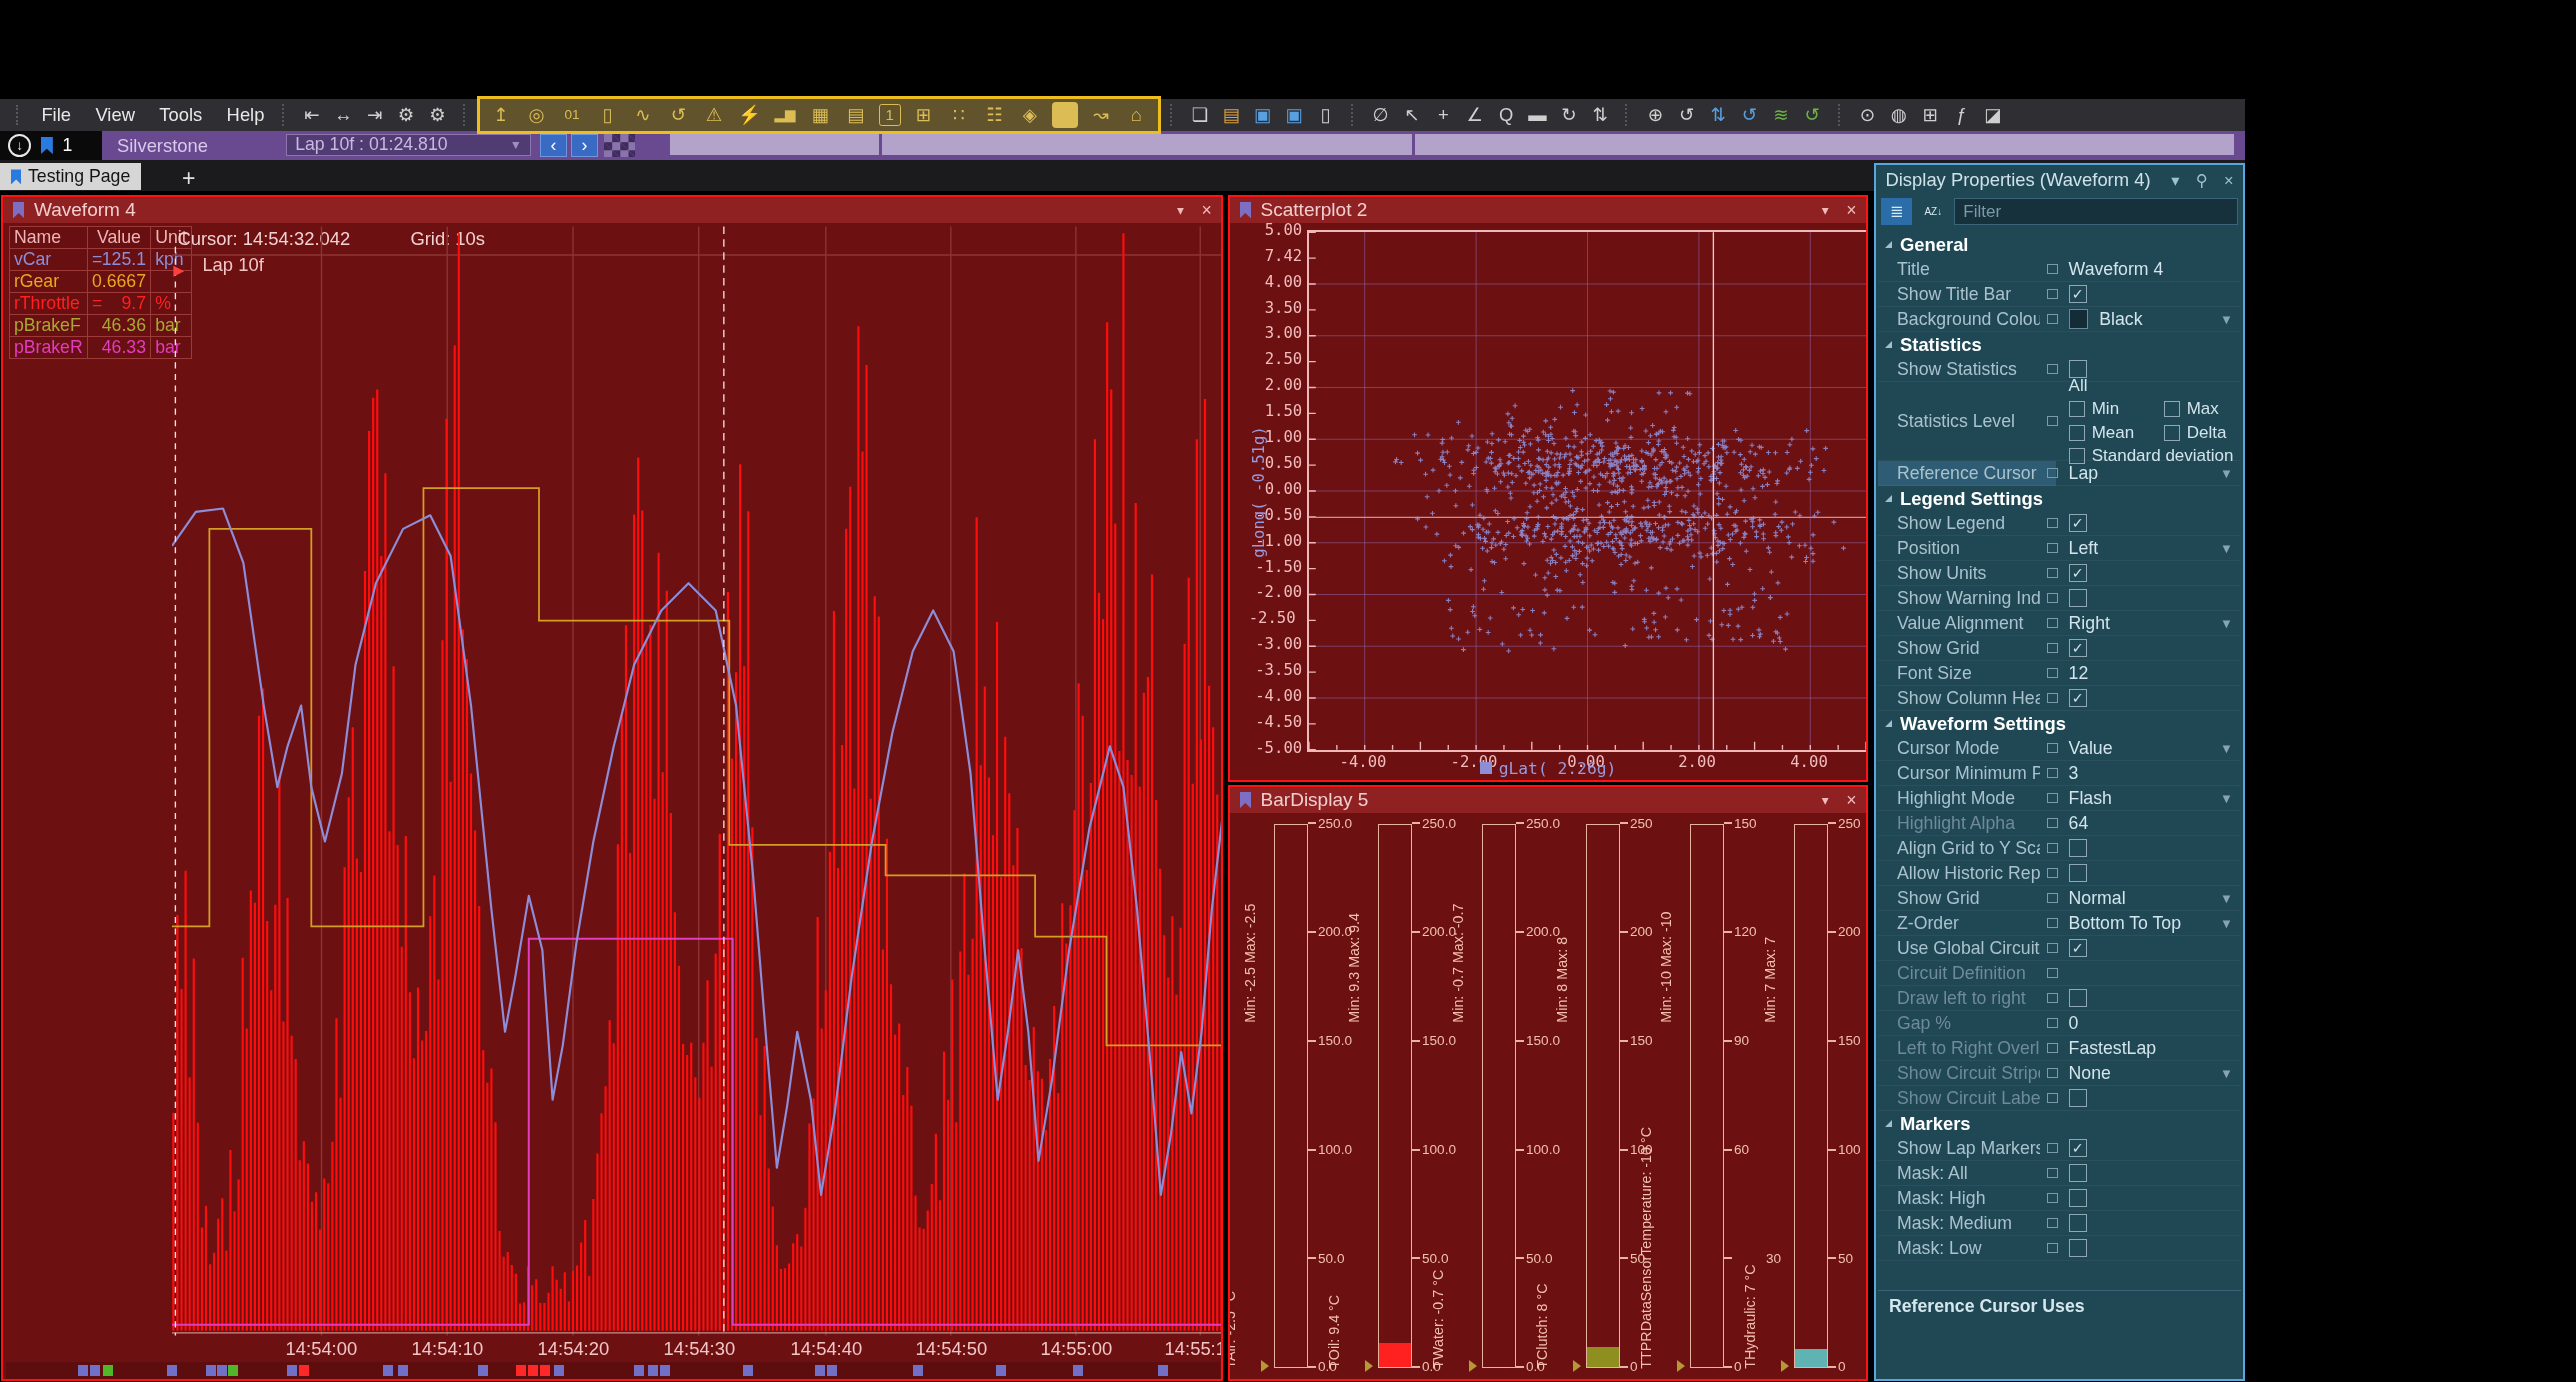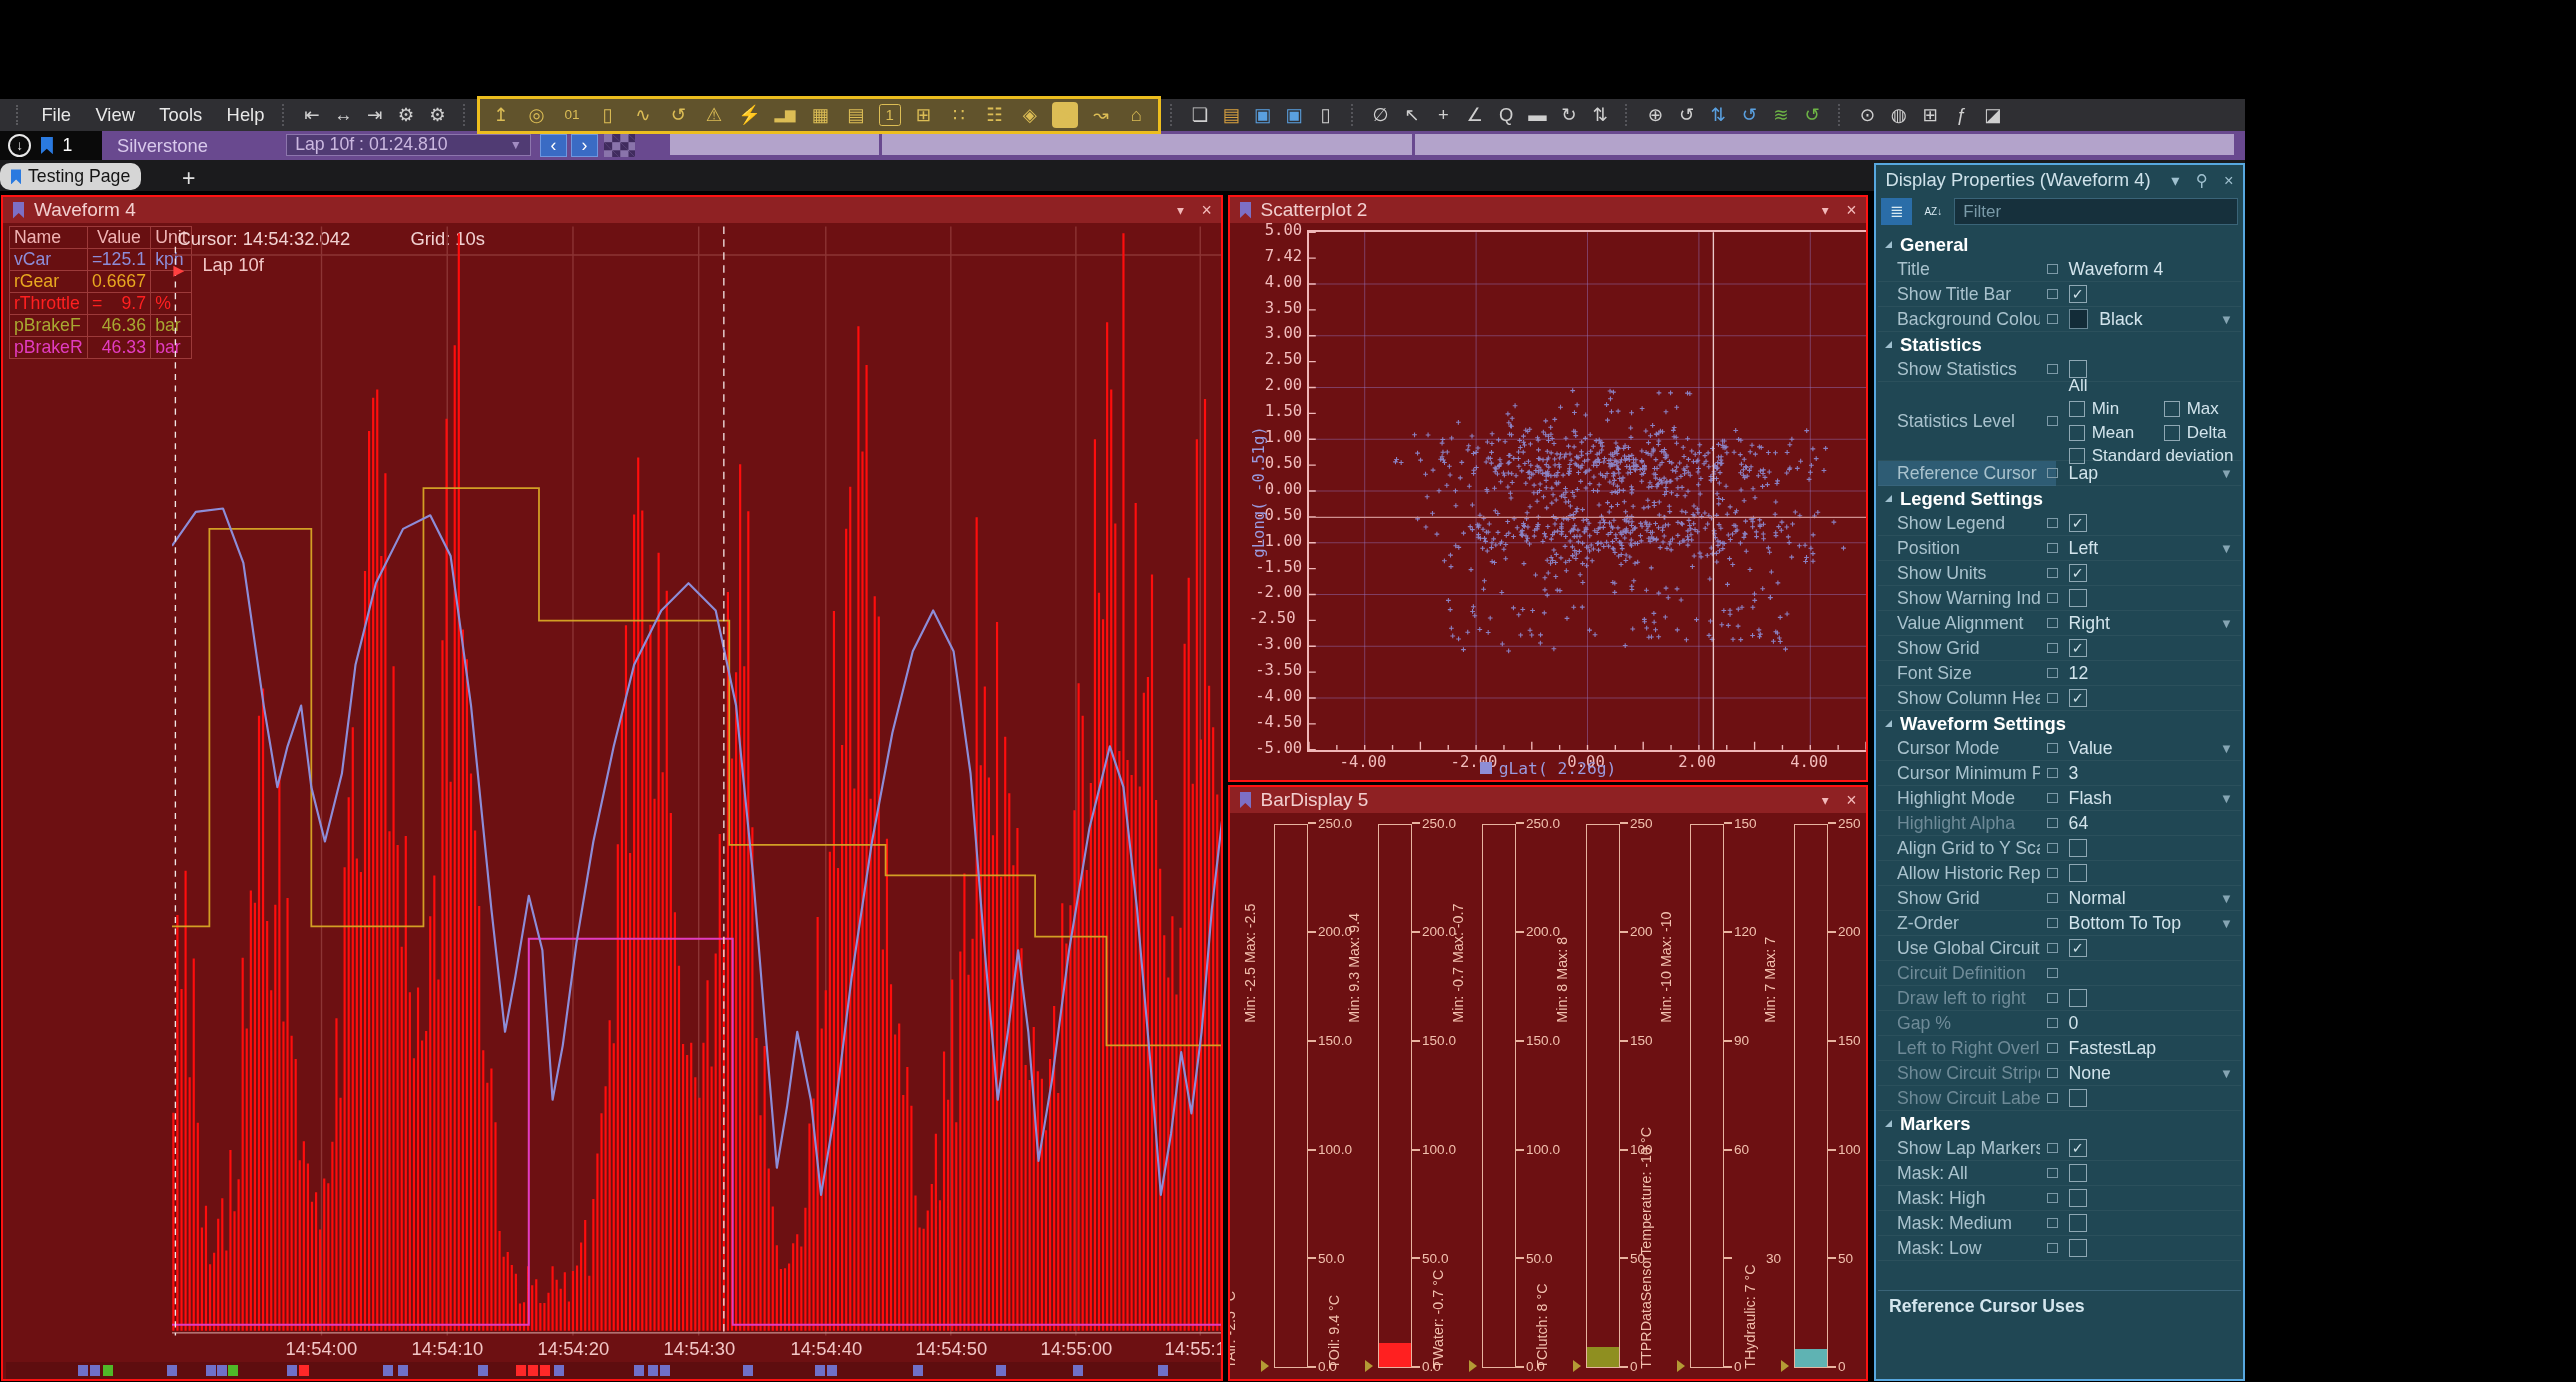--- a/index.html
+++ b/index.html
@@ -46,21 +46,21 @@
     color:#fff;font-size:17.7px;display:flex;align-items:center;justify-content:center;box-sizing:border-box;}
   #tp-check{position:absolute;left:604px;top:2.7px;width:31px;height:23px;
     background:
       linear-gradient(45deg,#402b5e 25%,transparent 25%,transparent 75%,#402b5e 75%) 0 0/16.3px 16.3px,
       linear-gradient(45deg,#402b5e 25%,#8a74ab 25%,#8a74ab 75%,#402b5e 75%) 8.2px 8.2px/16.3px 16.3px;}
   #tp-track{position:absolute;left:670px;top:3.4px;width:1564px;height:21px;background:var(--tp-track);}
   .tp-div{position:absolute;top:0;width:3.4px;height:21px;background:var(--tp-purple);}
   
   #tabbar{position:absolute;left:0;top:160px;width:2245px;height:31px;background:var(--tabbar);}
   #tab-active{position:absolute;left:0;top:3.4px;height:27px;background:#d6d6d6;display:flex;
-    align-items:center;gap:6.8px;padding:0 11px;color:#141414;font-size:17.7px;border-radius:10px;}
+    align-items:center;gap:6.8px;padding:0 11px;color:#141414;font-size:17.7px;}
   #tab-active .ribbon-blue{width:10.2px;height:15px;}
   #tab-new{position:absolute;left:182px;top:5.4px;color:#e0e0e0;font-size:23px;}
   
   .panel{position:absolute;background:var(--maroon);box-sizing:border-box;overflow:hidden;}
   .phead{position:absolute;left:0;right:0;top:0;height:26px;background:var(--hdr-red);
     display:flex;align-items:center;gap:9.5px;padding:0 9.5px;box-sizing:border-box;z-index:3;}
   .phead .ribbon{width:11.6px;height:17px;background:#7d6fc4;clip-path:polygon(0 0,100% 0,100% 100%,50% 68%,0 100%);}
   .ptitle{font-size:19px;color:#f2cfcf;}
   .pctrl{margin-left:auto;display:flex;gap:17.7px;color:#f2b9b9;font-size:17.7px;align-items:center;}
   .pctrl .dd{font-size:13.6px;}

